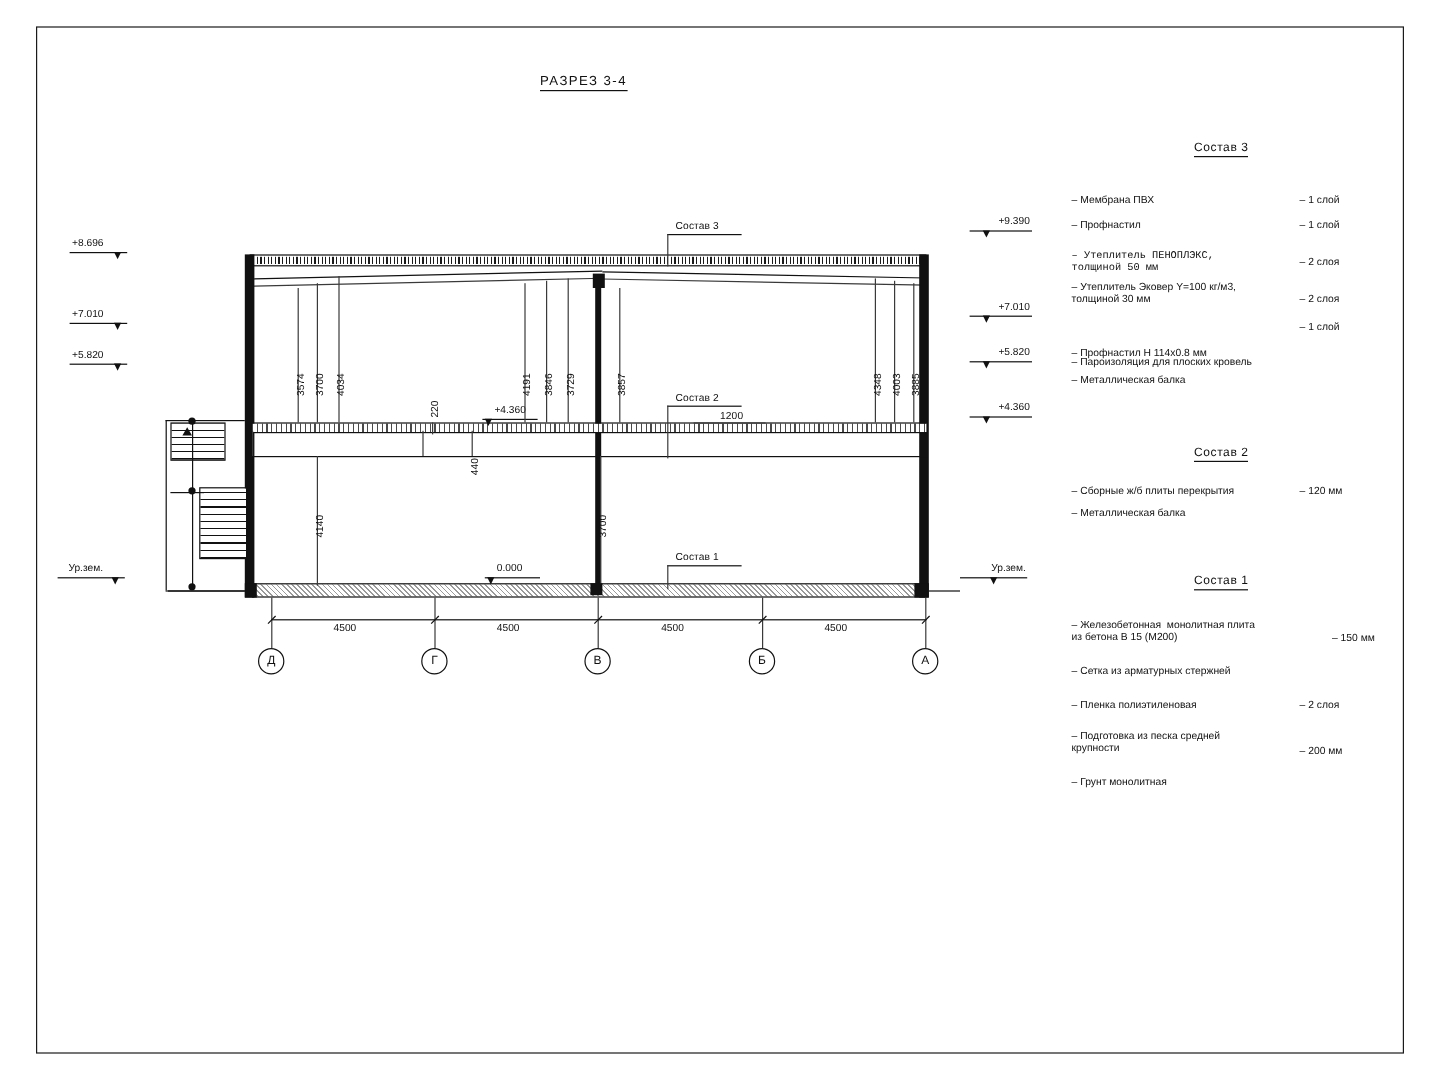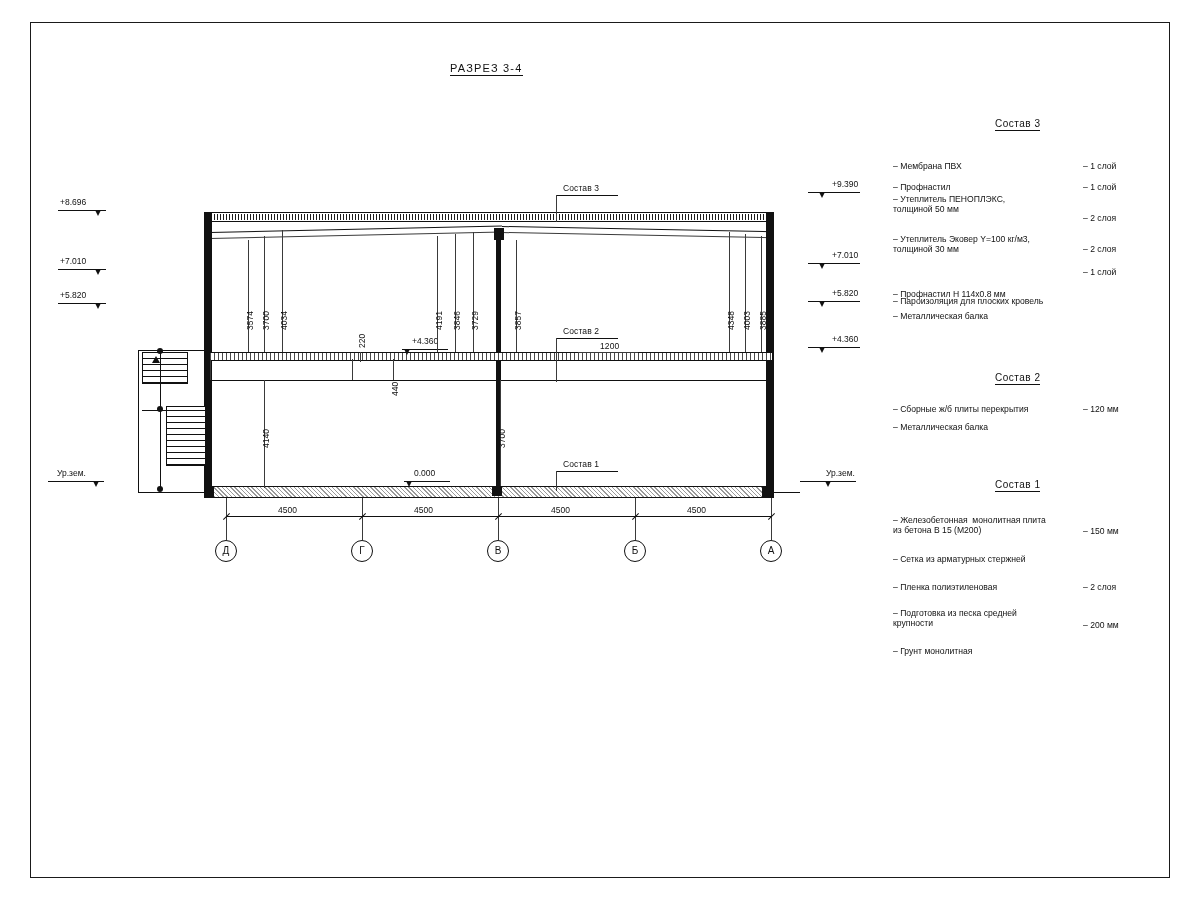--- a/index.html
+++ b/index.html
@@ -129,20 +129,21 @@
     position: absolute;
     width: 9px;
     height: 1px;
     background: #111;
     transform: rotate(-45deg);
   }
   .dimnum {
     position: absolute;
     font-size: 8.5px;
     color: #111;
+    margin-top: 13px;
   }
 </style>
 </head>
 <body>
 
 <div id="sheet">
 
   <div class="frame"></div>
 
   <div class="txt ttl" style="left:450px; top:62px;">РАЗРЕЗ 3-4</div>
@@ -306,21 +307,21 @@
   <div class="circ" style="left:760px; top:540px;">А</div>
 
   <div class="txt sect-head" style="left:995px; top:118px;">Состав 3</div>
 
   <div class="spec-row" style="left:893px; top:161px;">– Мембрана ПВХ</div>
   <div class="spec-val" style="left:1083px; top:161px;">– 1 слой</div>
 
   <div class="spec-row" style="left:893px; top:182px;">– Профнастил</div>
   <div class="spec-val" style="left:1083px; top:182px;">– 1 слой</div>
 
-  <div class="spec-row" style="left:893px; top:194px; white-space:pre;">– Утеплитель ПЕНОПЛЭКС,
+  <div class="spec-row" style="left:893px; top:208px; white-space:pre;font-family:Liberation Mono, monospace;">– Утеплитель ПЕНОПЛЭКС,
 толщиной 50 мм</div>
   <div class="spec-val" style="left:1083px; top:213px;">– 2 слоя</div>
 
   <div class="spec-row" style="left:893px; top:234px; white-space:pre;">– Утеплитель Эковер Y=100 кг/м3,
 толщиной 30 мм</div>
   <div class="spec-val" style="left:1083px; top:244px;">– 2 слоя</div>
 
   <div class="spec-row" style="left:893px; top:267px;margin-top:29px;">– Пароизоляция для плоских кровель</div>
   <div class="spec-val" style="left:1083px; top:267px;">– 1 слой</div>
 
@@ -335,21 +336,21 @@
   <div class="spec-row" style="left:893px; top:404px;">– Сборные ж/б плиты перекрытия</div>
   <div class="spec-val" style="left:1083px; top:404px;">– 120 мм</div>
 
   <div class="spec-row" style="left:893px; top:422px;">– Металлическая балка</div>
   <div class="spec-val" style="left:1083px; top:422px;"></div>
 
   <div class="txt sect-head" style="left:995px; top:479px;">Состав 1</div>
 
   <div class="spec-row" style="left:893px; top:515px; white-space:pre;">– Железобетонная  монолитная плита
 из бетона В 15 (М200)</div>
-  <div class="spec-val" style="left:1083px; top:526px;">– 150 мм</div>
+  <div class="spec-val" style="left:1110px; top:526px;">– 150 мм</div>
 
   <div class="spec-row" style="left:893px; top:554px;">– Сетка из арматурных стержней</div>
   <div class="spec-val" style="left:1083px; top:554px;"></div>
 
   <div class="spec-row" style="left:893px; top:582px;">– Пленка полиэтиленовая</div>
   <div class="spec-val" style="left:1083px; top:582px;">– 2 слоя</div>
 
   <div class="spec-row" style="left:893px; top:608px; white-space:pre;">– Подготовка из песка средней
 крупности</div>
   <div class="spec-val" style="left:1083px; top:620px;">– 200 мм</div>

